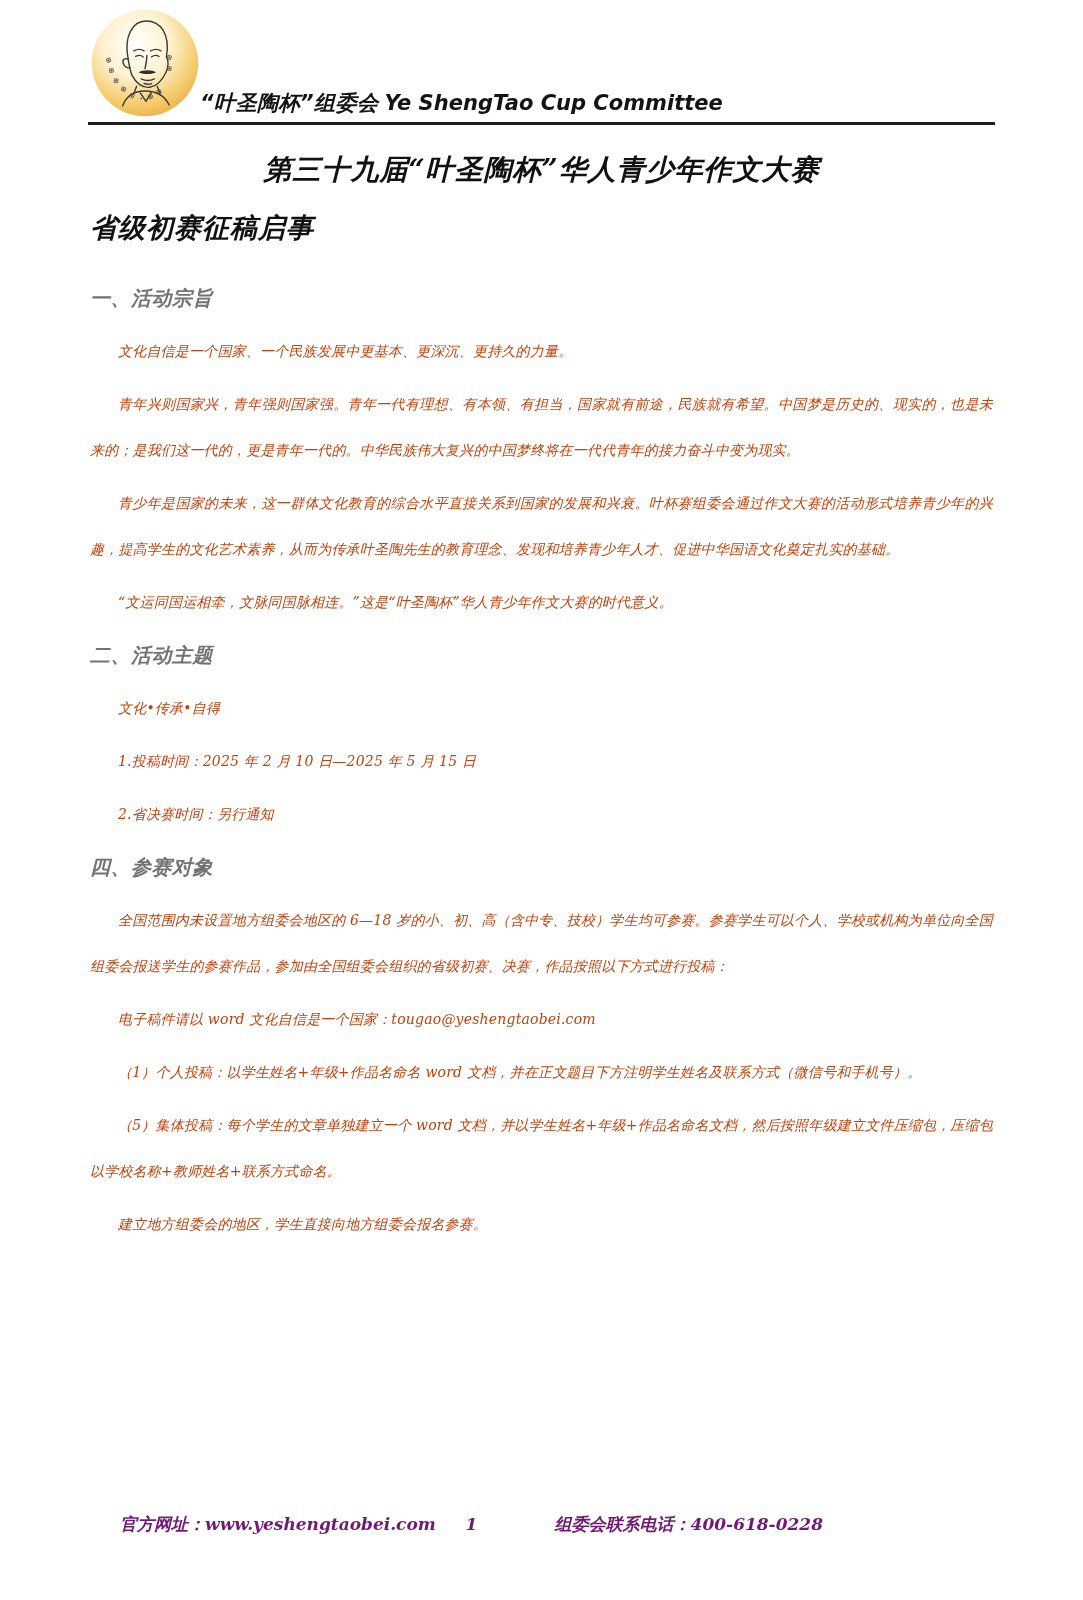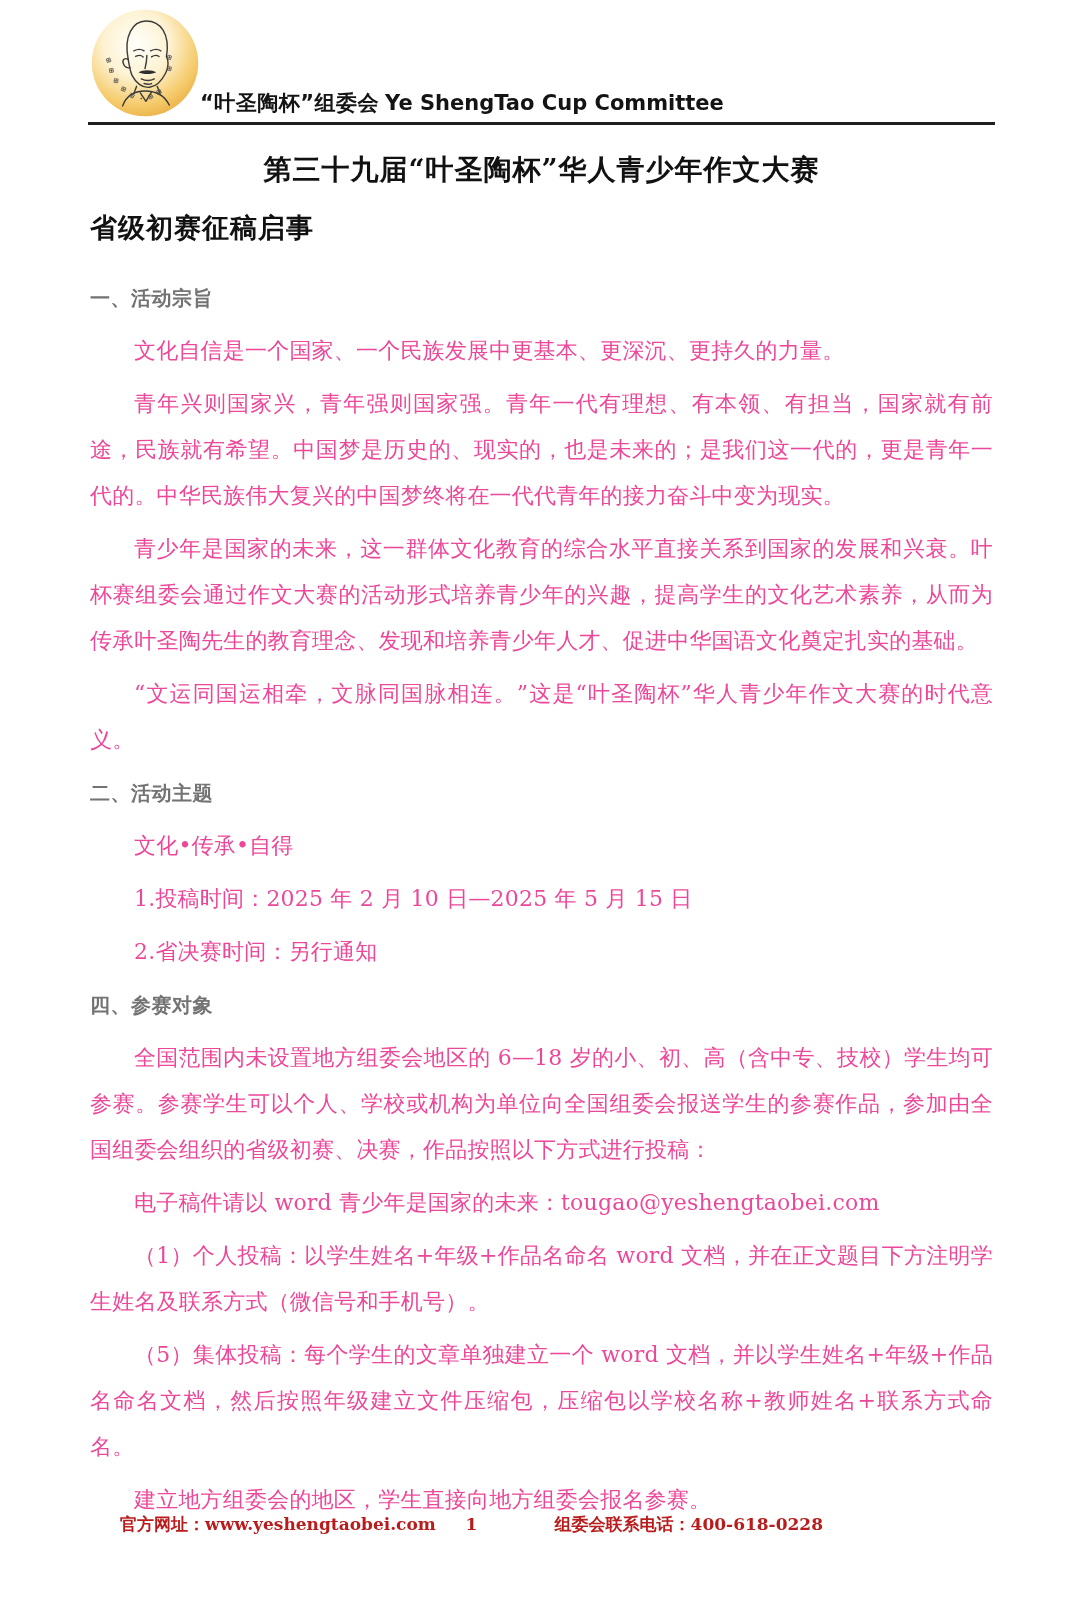--- a/index.html
+++ b/index.html
@@ -4,21 +4,21 @@
 <style>
   html, body { margin: 0; padding: 0; }
   body {
     width: 1083px; height: 1600px;
     background: #ffffff;
     color: #1b1b1b;
     font-family: "DejaVu Serif", "Liberation Serif", serif;
     position: relative;
     overflow: hidden;
   }
-  .page { width: 1083px; height: 1560px; position: relative; }
+  .page { width: 1083px; height: 1560px; position: relative; font-style: italic; }
 
   
   .header {
     position: relative;
     margin: 0 88px 0 88px;
     height: 122px;
     border-bottom: 3px solid #1f1f1f;
   }
   .logo {
     position: absolute;
@@ -61,39 +61,39 @@
     font-family: "DejaVu Sans", "Liberation Sans", sans-serif;
     font-weight: 700;
     font-size: 20px;
     line-height: 46px;
     margin: 0 0 7px 0;
     color: #737373;
     letter-spacing: 0.5px;
   }
   .sec-heading.first { margin-top: 22px; }
   .para {
-    font-size: 22px;
+    font-size: 14px;
     line-height: 46px;
     margin: 0 0 7px 0;
     text-indent: 2em;
     text-align: justify;
     letter-spacing: 0.2px;
-    color: #ec4899;
+    color: #c2410c;
   }
 
   
   .footer {
     position: absolute;
     left: 90px; right: 90px;
     bottom: 24px;
     display: flex;
     align-items: baseline;
     font-weight: 700;
     font-size: 17px;
-    color: #b91c1c;
+    color: #701a75;
   }
   .f-left  { flex: 1; text-align: left;  padding-left: 30px; white-space: nowrap; }
   .f-center{ width: 40px; text-align: center; }
   .f-right { flex: 1; text-align: right; padding-right: 170px; white-space: nowrap; }
 </style>
 </head>
 <body>
 
 <div class="page">
 
@@ -157,21 +157,21 @@
     <p class="para">“文运同国运相牵，文脉同国脉相连。”这是“叶圣陶杯”华人青少年作文大赛的时代意义。</p>
 
     <h3 class="sec-heading">二、活动主题</h3>
     <p class="para">文化•传承•自得</p>
 
     <p class="para">1.投稿时间：2025 年 2 月 10 日—2025 年 5 月 15 日</p>
     <p class="para">2.省决赛时间：另行通知</p>
 
     <h3 class="sec-heading">四、参赛对象</h3>
     <p class="para">全国范围内未设置地方组委会地区的 6—18 岁的小、初、高（含中专、技校）学生均可参赛。参赛学生可以个人、学校或机构为单位向全国组委会报送学生的参赛作品，参加由全国组委会组织的省级初赛、决赛，作品按照以下方式进行投稿：</p>
-    <p class="para">电子稿件请以 word 青少年是国家的未来：tougao@yeshengtaobei.com</p>
+    <p class="para">电子稿件请以 word 文化自信是一个国家：tougao@yeshengtaobei.com</p>
     <p class="para">（1）个人投稿：以学生姓名+年级+作品名命名 word 文档，并在正文题目下方注明学生姓名及联系方式（微信号和手机号）。</p>
     <p class="para">（5）集体投稿：每个学生的文章单独建立一个 word 文档，并以学生姓名+年级+作品名命名文档，然后按照年级建立文件压缩包，压缩包以学校名称+教师姓名+联系方式命名。</p>
     <p class="para">建立地方组委会的地区，学生直接向地方组委会报名参赛。</p>
   </main>
 
   <footer class="footer">
     <div class="f-left">官方网址：www.yeshengtaobei.com</div>
     <div class="f-center">1</div>
     <div class="f-right">组委会联系电话：400-618-0228</div>
   </footer>

